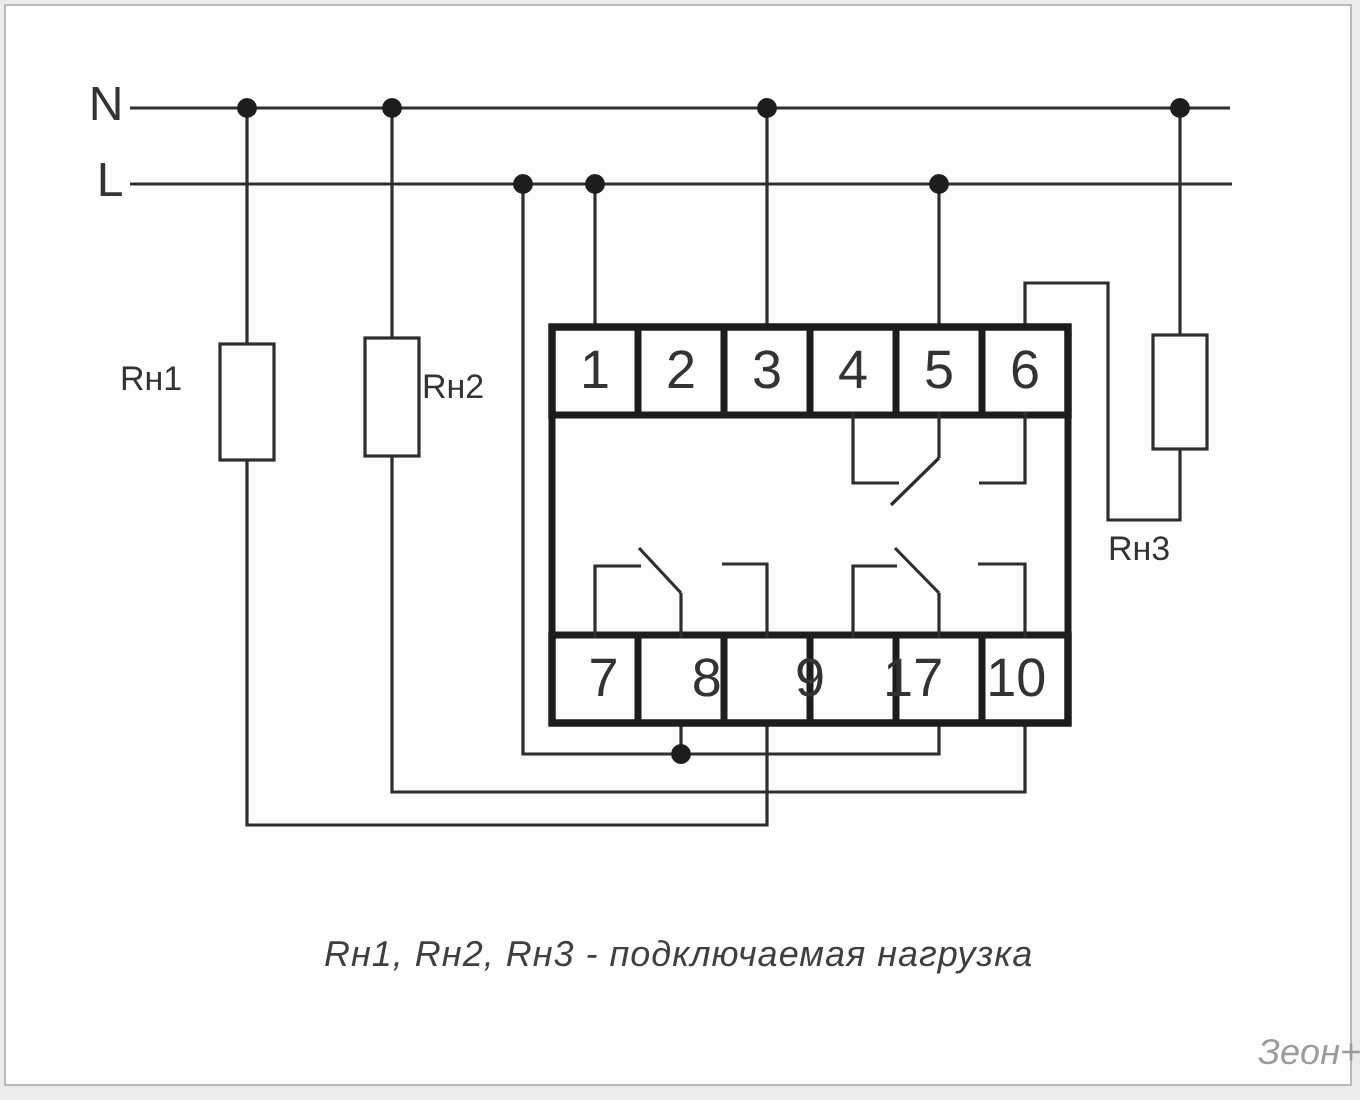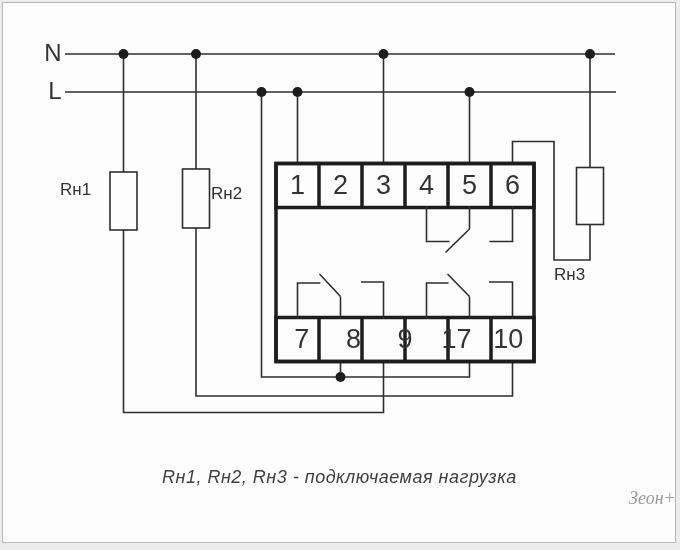--- a/index.html
+++ b/index.html
@@ -12,21 +12,21 @@
   .thick{stroke:var(--thick,#1d1d1d);stroke-width:3.5;fill:none;}
   .loadrect{stroke:var(--wire,#2e2e2e);stroke-width:1.6;fill:var(--bg,#fdfdfd);}
   .dot{fill:var(--thick,#1d1d1d);stroke:none;}
   .lbl{position:absolute;color:var(--text,#333);font-size:17px;line-height:26px;white-space:nowrap;}
   .nl{width:26px;text-align:center;font-size:24px;}
   .strip{position:absolute;left:276px;width:258px;height:43px;display:flex;}
   .strip span{flex:1;display:flex;align-items:center;justify-content:center;
               font-size:27px;color:var(--text,#333);}
   .caption{position:absolute;left:162px;top:467px;font-size:18px;letter-spacing:.5px;
            color:var(--captext,#3f3f3f);white-space:nowrap;font-style:italic;}
-  .watermark{position:absolute;left:629px;top:488px;font-family:Liberation Serif, serif;
+  .watermark{position:absolute;left:629px;top:516px;font-family:Liberation Sans, sans-serif;
              font-style:italic;font-size:18px;color:var(--wm,#9b9b9b);white-space:nowrap;}
 </style>
 </head>
 <body>
 
 <div class="canvas">
   <div class="frame"></div>
 
   <svg width="680" height="550" viewBox="0 0 680 550">
 

